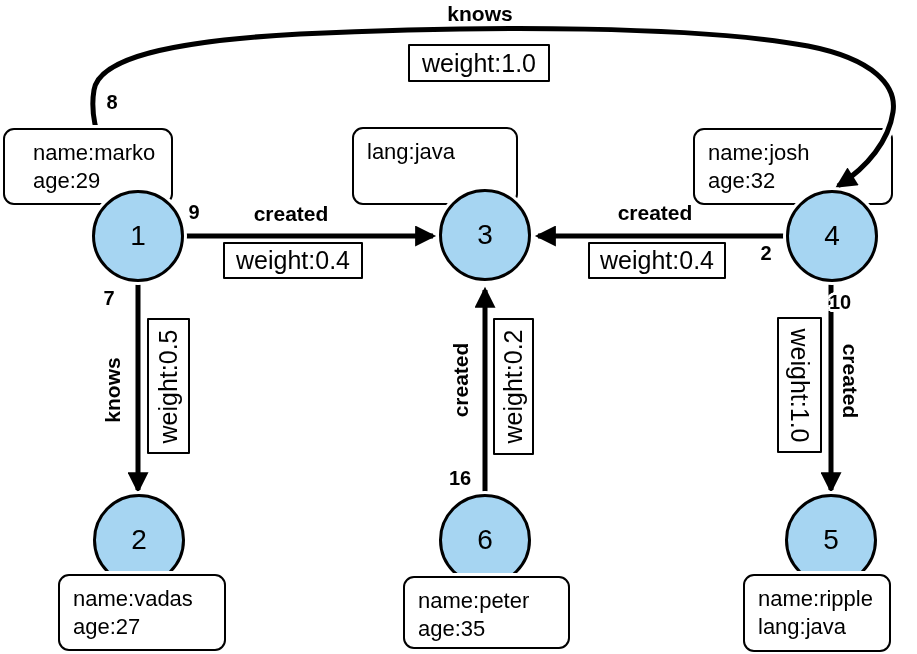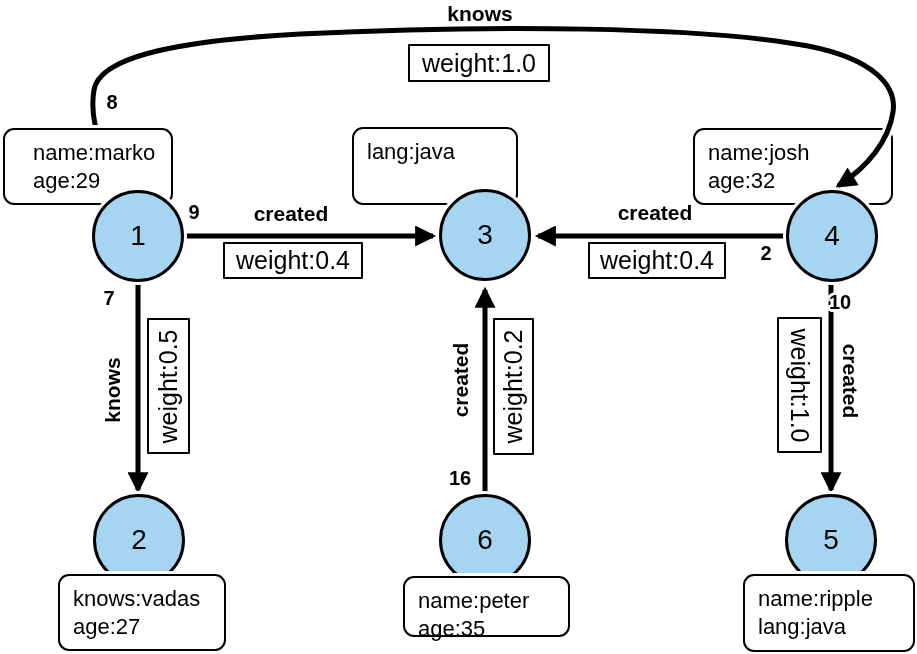--- a/index.html
+++ b/index.html
@@ -112,28 +112,28 @@
     <span>4</span>
   </div>
   <div class="node" style="left:785px;top:494px">
     <span>5</span>
   </div>
   <div class="node" style="left:439px;top:494px">
     <span>6</span>
   </div>
 
   <div class="prop-box z6" style="left:58px;top:574px;width:168px;height:77px">
-    <div>knows:vadas</div>
+    <div>name:vadas</div>
     <div>age:27</div>
   </div>
-  <div class="prop-box z6" style="left:403px;top:576px;width:167px;height:61px">
+  <div class="prop-box z6" style="left:403px;top:576px;width:167px;height:73px">
     <div>name:peter</div>
     <div>age:35</div>
   </div>
-  <div class="prop-box z6" style="left:743px;top:574px;width:172px;height:78px">
+  <div class="prop-box z6" style="left:743px;top:574px;width:148px;height:78px">
     <div>name:ripple</div>
     <div>lang:java</div>
   </div>
 
   <div class="weight-box" style="left:408px;top:44px;width:142px;height:38px">
     <span>weight:1.0</span>
   </div>
   <div class="weight-box" style="left:223px;top:242px;width:140px;height:37px">
     <span>weight:0.4</span>
   </div>

